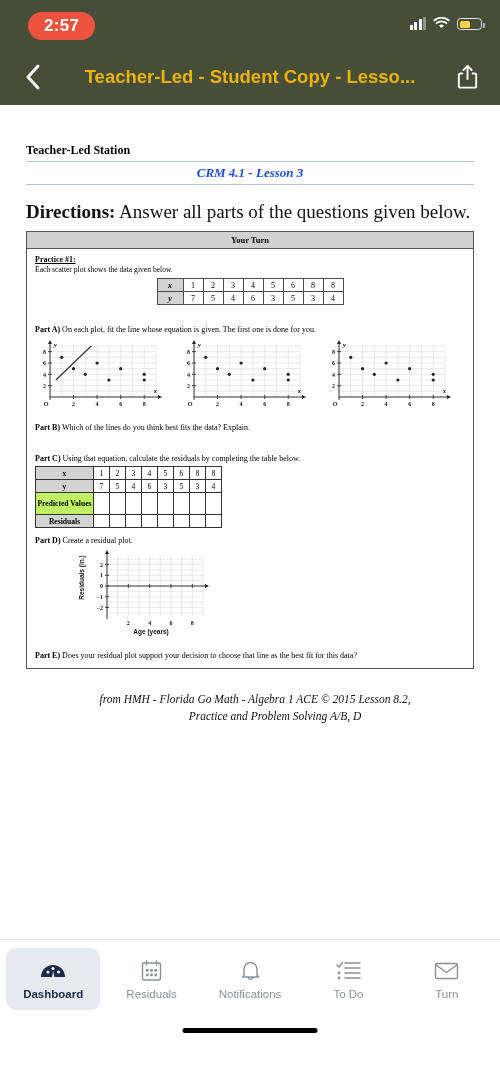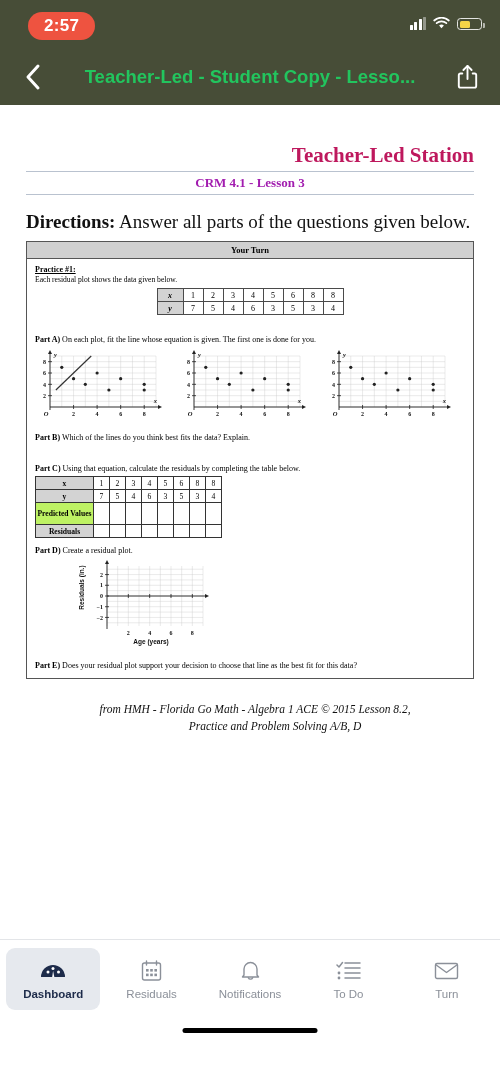--- a/index.html
+++ b/index.html
@@ -26,39 +26,39 @@
   .sig i { display:block; width:3px; background:#fff; border-radius:.5px; }
   .sig i:nth-child(1){height:5px;} .sig i:nth-child(2){height:8px;}
   .sig i:nth-child(3){height:11px;} .sig i:nth-child(4){height:13px; opacity:.42;}
   .batt { width:25px; height:12px; border:1.5px solid rgba(255,255,255,.85); border-radius:3.5px; position:relative; }
   .batt::after { content:""; position:absolute; right:-4px; top:3.5px; width:2px; height:5px; background:rgba(255,255,255,.6); border-radius:0 1px 1px 0; }
   .batt span { position:absolute; left:1.5px; top:1.5px; bottom:1.5px; width:45%; background:#f5d547; border-radius:1.5px; }
 
   .navbar { height:57px; display:flex; align-items:center; padding:0 16px; position:relative; }
   .back-btn { width:34px; height:34px; display:flex; align-items:center; justify-content:center; cursor:pointer; }
   .nav-title {
-    flex:1; color:#22c55e; font-size:18.5px; font-weight:bold;
+    flex:1; color:#eab308; font-size:18.5px; font-weight:bold;
     text-align:center; white-space:nowrap; overflow:hidden;
     padding:0 4px;
   }
   .share-btn { width:34px; height:34px; display:flex; align-items:center; justify-content:center; cursor:pointer; }
 
   
   .doc { position:absolute; top:105px; left:0; right:0; bottom:103px; background:#fff; overflow:hidden; }
   .page { padding:38px 26px 0 26px; }
 
   .doc-title {
-    text-align:right; font-family:"Liberation Serif", serif;
-    font-size:21px; font-weight:bold; color:#be185d;
+    text-align:left; font-family:"Liberation Serif", serif;
+    font-size:12px; font-weight:bold; color:#000000;
     border-bottom:1.6px solid #b9c2cf; padding-bottom:3px;
   }
   .doc-sub {
     text-align:center; font-family:"Liberation Serif", serif;
-    font-size:13px; font-weight:bold; color:#a21caf;
-    border-bottom:1.6px solid #b9c2cf; padding:3px 0 3px 0;
+    font-size:13px; font-weight:bold; color:#1d4ed8;
+    border-bottom:1.6px solid #b9c2cf; padding:3px 0 3px 0;font-style:italic;
   }
   .directions {
     font-family:"Liberation Serif", serif; font-size:19px;
     color:#111; margin:16px 0 8px 0;
   }
   .directions b { font-weight:bold; }
 
   
   .wsbox { border:1.2px solid #555; }
   .ws-head {
@@ -178,21 +178,21 @@
       <div class="directions">
         <b>Directions:</b>
         <span>Answer all parts of the questions given below.</span>
       </div>
 
       <div class="wsbox">
         <div class="ws-head">Your Turn</div>
         <div class="ws-body">
 
           <div class="practice-label">Practice #1:</div>
-          <div class="practice-desc">Each residual plot shows the data given below.</div>
+          <div class="practice-desc">Each scatter plot shows the data given below.</div>
 
           <div class="xy-wrap">
             <table class="xy">
               <tbody>
                   <tr>
                 <td class="hdr">x</td>
                 <td>1</td>
                 <td>2</td>
                 <td>3</td>
                 <td>4</td>

